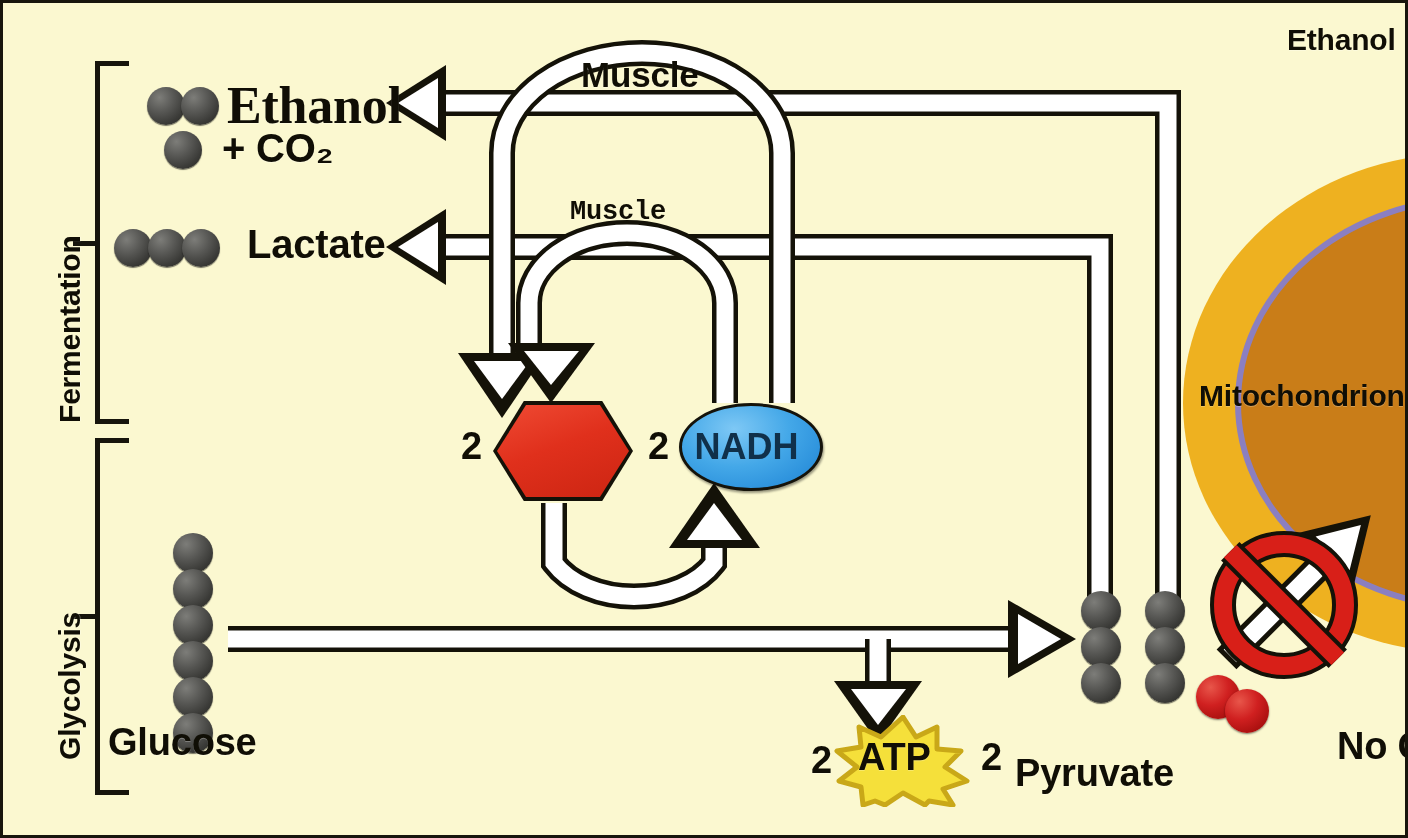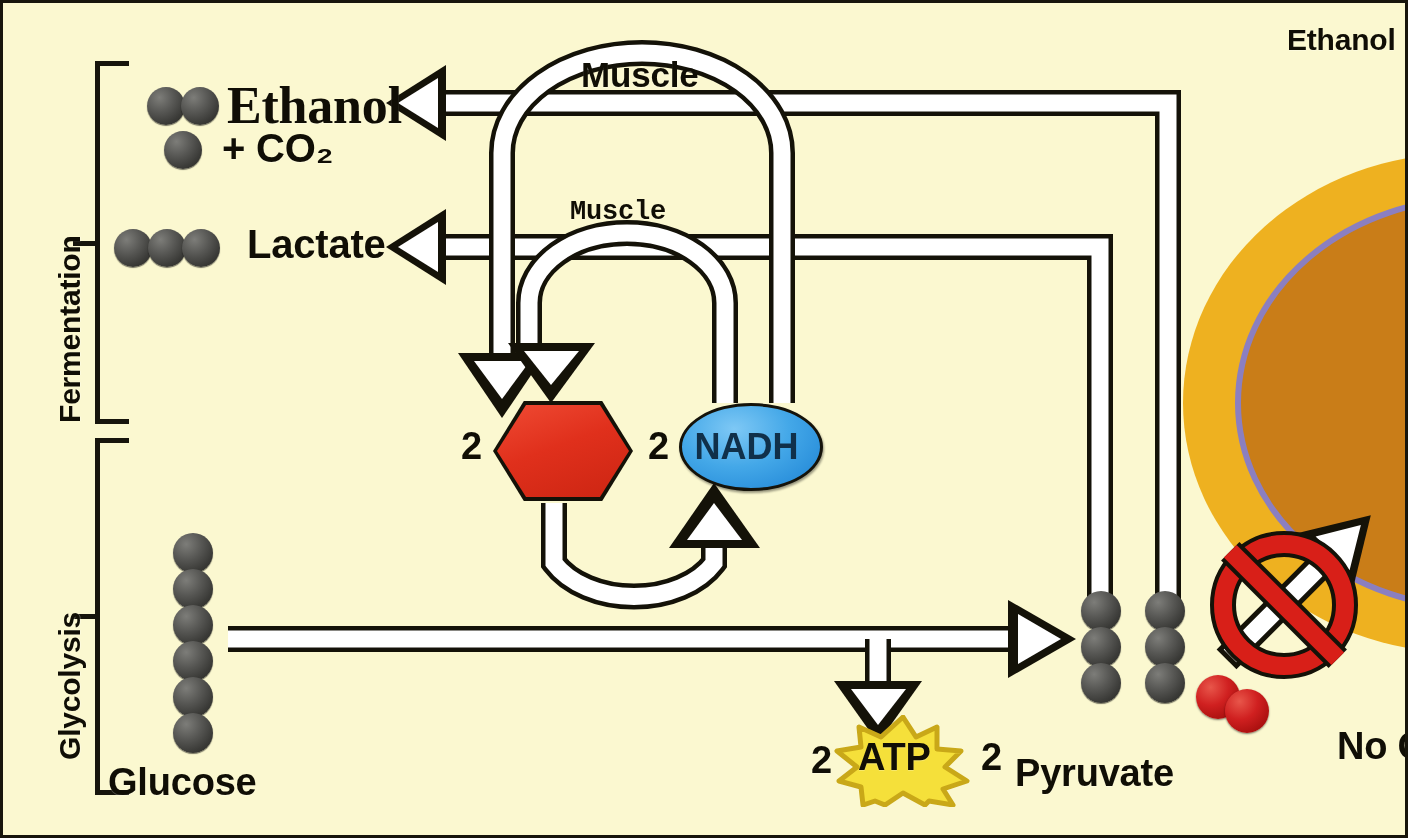--- a/index.html
+++ b/index.html
@@ -203,21 +203,21 @@
   <div class="lbl" style="left:645px; top:424px; font-size:38px;">2</div>
   <div class="nadh" style="left:676px; top:400px;"></div>
   <div class="chem-txt" style="left:676px; top:426px; width:135px; font-size:36px; color:#10304a;">NADH</div>
 
   <div class="sph c-sph" style="left:170px; top:530px; width:40px; height:40px;"></div>
   <div class="sph c-sph" style="left:170px; top:566px; width:40px; height:40px;"></div>
   <div class="sph c-sph" style="left:170px; top:602px; width:40px; height:40px;"></div>
   <div class="sph c-sph" style="left:170px; top:638px; width:40px; height:40px;"></div>
   <div class="sph c-sph" style="left:170px; top:674px; width:40px; height:40px;"></div>
   <div class="sph c-sph" style="left:170px; top:710px; width:40px; height:40px;"></div>
-  <div class="lbl" style="left:105px; top:760px; font-size:38px;">Glucose</div>
+  <div class="lbl" style="left:105px; top:720px; font-size:38px;">Glucose</div>
 
   <div class="lbl" style="left:808px; top:738px; font-size:38px;">2</div>
   <svg style="position:absolute; left:830px; top:712px; width:140px; height:92px;">
     <polygon points="70,2 83,22 104,12 104,34 128,36 112,52 134,66 110,74 120,90 96,86 92,90 70,78 52,90 42,86 30,90 28,72 6,66 24,52 4,36 28,32 26,12 48,22" fill="#f5e03a" stroke="#c9a818" stroke-width="5" stroke-linejoin="round"></polygon>
   </svg>
   <div class="lbl" style="left:855px; top:735px; font-size:38px;">ATP</div>
 
   <div class="sph c-sph" style="left:1078px; top:588px; width:40px; height:40px;"></div>
   <div class="sph c-sph" style="left:1078px; top:624px; width:40px; height:40px;"></div>
   <div class="sph c-sph" style="left:1078px; top:660px; width:40px; height:40px;"></div>
@@ -227,14 +227,15 @@
   <div class="sph c-sph" style="left:1142px; top:660px; width:40px; height:40px;"></div>
 
   <div class="lbl" style="left:978px; top:735px; font-size:38px;">2</div>
   <div class="lbl" style="left:1012px; top:751px; font-size:38px;">Pyruvate</div>
 
   <div class="sph o-sph" style="left:1193px; top:672px; width:44px; height:44px;"></div>
   <div class="sph o-sph" style="left:1222px; top:686px; width:44px; height:44px;"></div>
   <div class="lbl" style="left:1334px; top:724px; font-size:38px;">No O₂</div>
 
   <div class="lbl" style="left:1284px; top:22px; font-size:30px;">Ethanol</div>
+  <div class="lbl" style="left:1196px; top:378px; font-size:30px;">Mitochondrion</div>
 
 </div>
 
 </body></html>

